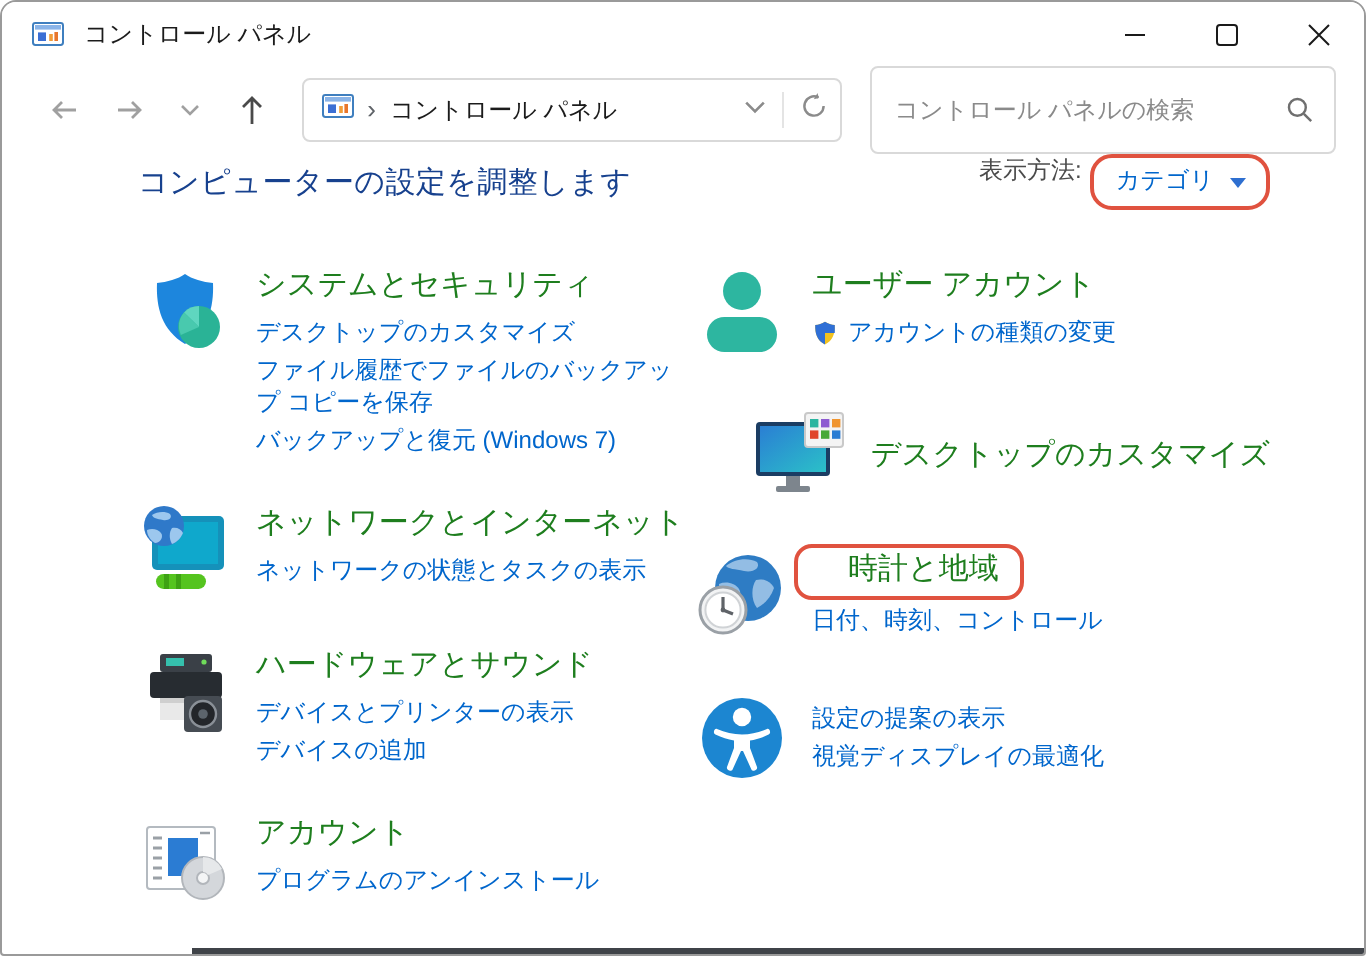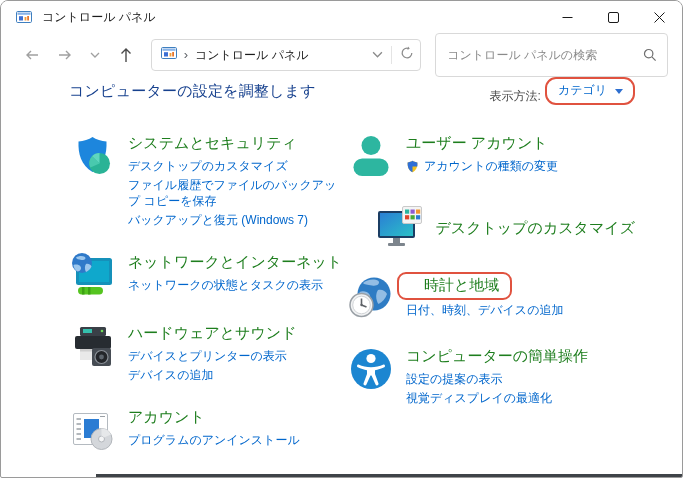--- a/index.html
+++ b/index.html
@@ -28,21 +28,21 @@
   .addr-divider { width:1px; height:18px; background:#e4e4e4; margin:0 8px; }
   .search-box { width:238px; height:44px; border:1px solid #d9d9d9; border-radius:4px;
                 margin-left:14px; display:flex; align-items:center; padding:0 10px 0 11px; background:#fff; }
   .search-box input { border:none; outline:none; flex:1; font-size:12px; color:#1b1b1b; background:transparent; }
   .search-box input::placeholder { color:#8a8a8a; }
 
   
   .content { padding-left:68px; padding-right:47px; }
   .head-row { display:flex; align-items:center; justify-content:space-between; }
   .page-heading { font-size:15px; font-weight:400; color:#17418E; letter-spacing:.2px; }
-  .view-by { display:flex; align-items:flex-end; font-size:12px; color:#4b4b4b; }
+  .view-by { display:flex; align-items:flex-start; font-size:12px; color:#4b4b4b; }
   .cat-box { display:flex; align-items:center; gap:8px; border:2px solid #E0523F; border-radius:11px;
              padding:3px 10px 4px 11px; margin-left:4px; cursor:pointer; }
   .cat-box .val { font-size:12px; color:#0066CC; }
   .tri-down { width:0; height:0; border-left:4px solid transparent; border-right:4px solid transparent;
               border-top:5px solid #2e6fd0; margin-top:1px; }
 
   .cols { display:flex; margin-top:27px; }
   .col { display:flex; flex-direction:column; }
   .col.left  { width:278px; flex:none; }
   .col.right { flex:1; }
@@ -319,35 +319,34 @@
               <circle cx="14.5" cy="31" r="11.5" fill="#f2f3f4" stroke="#9aa0a6" stroke-width="1.5"></circle>
               <circle cx="14.5" cy="31" r="8.8" fill="#ffffff" stroke="#d0d3d6"></circle>
               <line x1="14.5" y1="31" x2="14.5" y2="24.5" stroke="#5f6368" stroke-width="1.6"></line>
               <line x1="14.5" y1="31" x2="19.5" y2="33" stroke="#5f6368" stroke-width="1.6"></line>
               <circle cx="14.5" cy="31" r="1.2" fill="#5f6368"></circle>
             </svg>
           </span>
           <div class="cat-text">
             <span class="cat-title title-hl">時計と地域</span>
             <div class="cat-links">
-              <span class="cat-link">日付、時刻、デバイスの追加</span>
+              <span class="cat-link">日付、時刻、コントロール</span>
             </div>
           </div>
         </div>
 
         <div class="cat-item">
           <span class="cat-icon">
             <svg width="48" height="48" viewBox="0 0 48 48">
               <circle cx="24" cy="24" r="20" fill="#1c86d1"></circle>
               <circle cx="24" cy="13.5" r="4.6" fill="#ffffff"></circle>
               <path d="M11.5 19.5 C15.5 21.3 19.5 22.2 24 22.2 C28.5 22.2 32.5 21.3 36.5 19.5 C37.8 19 38.8 21.5 37.3 22.3 C34.2 23.8 31 24.8 28 25.2 L28 29 L31.5 38.5 C32 40 29.5 41.2 28.7 39.7 L24.5 30.5 L23.5 30.5 L19.3 39.7 C18.5 41.2 16 40 16.5 38.5 L20 29 L20 25.2 C17 24.8 13.8 23.8 10.7 22.3 C9.2 21.5 10.2 19 11.5 19.5 Z" fill="#ffffff"></path>
             </svg>
           </span>
           <div class="cat-text">
-            <span class="cat-title">コンピューターの簡単操作</span>
             <div class="cat-links">
               <span class="cat-link">設定の提案の表示</span>
               <span class="cat-link">視覚ディスプレイの最適化</span>
             </div>
           </div>
         </div>
 
       </div>
     </div>
   </div>

